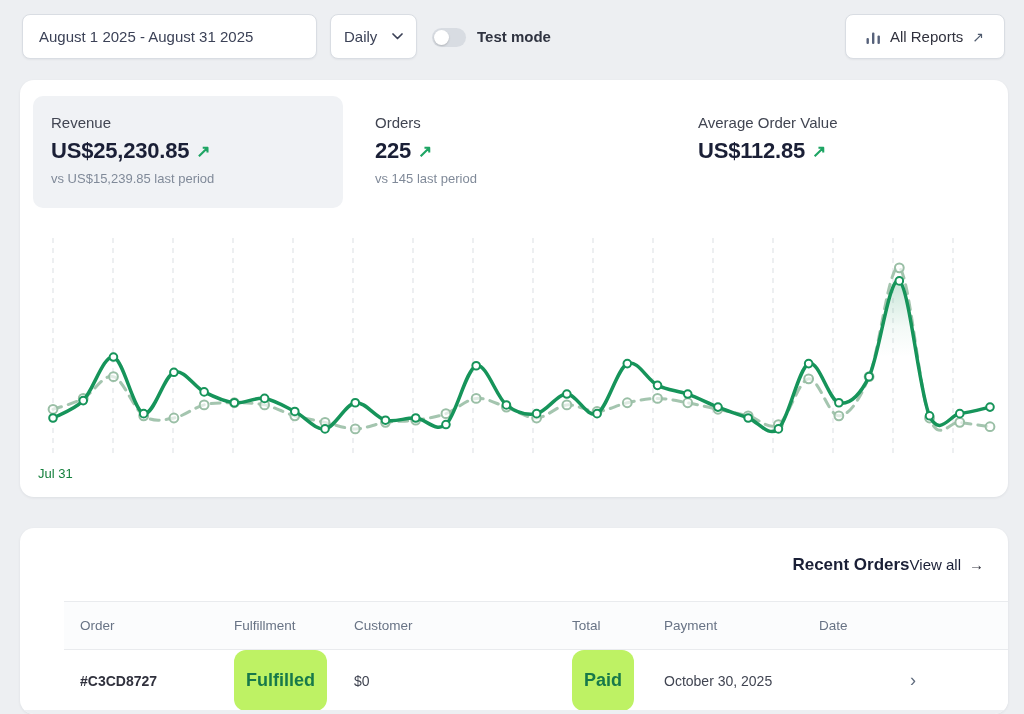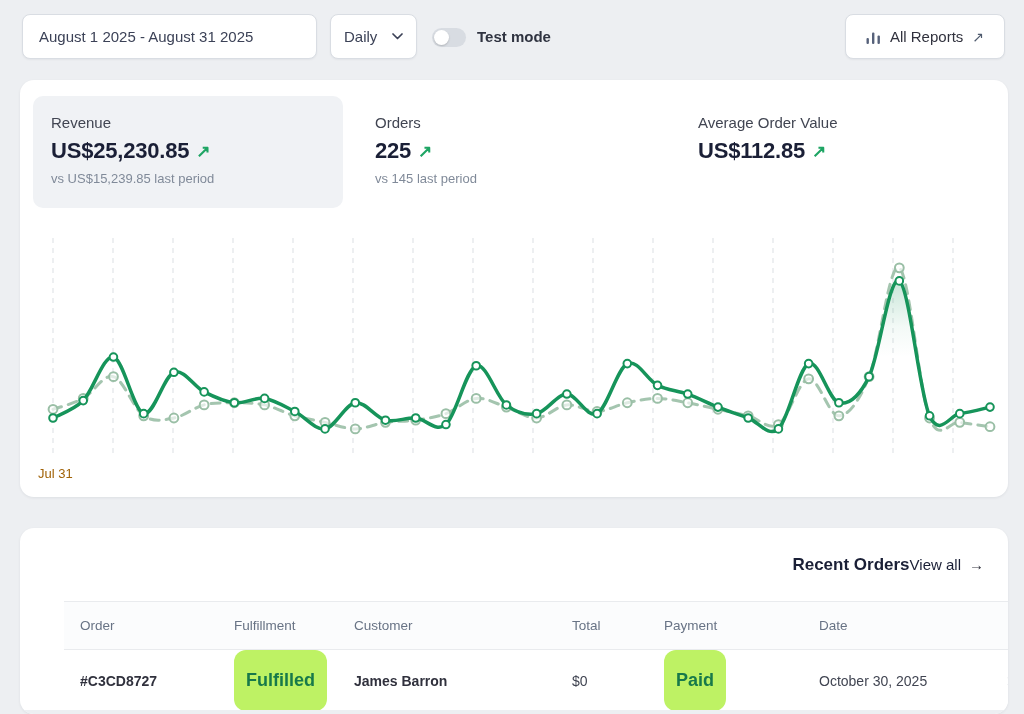--- a/index.html
+++ b/index.html
@@ -41,21 +41,21 @@
   .stat-tab.active { background:#f0f2f5; }
   #stat-revenue { left:13px; }
   #stat-orders  { left:337px; }
   #stat-aov     { left:660px; }
   .stat-label { font-size:15px; color:#414552; }
   .stat-value { font-size:22px; font-weight:700; color:#1a1f36; margin-top:7px; letter-spacing:-.2px; display:flex; align-items:center; }
   .stat-arrow { color:#1ea564; font-size:17px; font-weight:700; margin-left:7px; }
   .stat-sub { font-size:13px; color:#808a99; margin-top:7px; }
 
   #chart-svg { position:absolute; left:0; top:150px; }
-  #chart-x-label { position:absolute; left:18px; top:386px; font-size:13px; color:#a16207; }
+  #chart-x-label { position:absolute; left:18px; top:386px; font-size:13px; color:#15803d; }
 
   #orders-header { height:73px; display:flex; align-items:center; justify-content:flex-end; padding:0 24px; }
   #orders-title { font-size:17px; font-weight:700; color:#1a1f36; }
   #view-all { display:flex; align-items:center; gap:8px; font-size:15px; color:#1a1f36; font-weight:500; cursor:pointer; }
   #view-all .r-arrow { color:#30313d; font-size:15px; }
 
   .orders-grid {
     display:grid; grid-template-columns:154px 120px 218px 92px 155px 188px 1fr;
     padding-left:16px; align-items:center;margin-left:44px;
   }
@@ -243,21 +243,20 @@
     <div>Customer</div>
     <div>Total</div>
     <div>Payment</div>
     <div>Date</div>
     <div></div>
   </div>
 
   <div class="orders-grid" id="order-row">
     <div class="cell-strong">#C3CD8727</div>
     <div><span class="badge">Fulfilled</span></div>
-    <div class="cell-strong">James Barron</div>
     <div>$0</div>
     <div><span class="badge">Paid</span></div>
     <div>October 30, 2025</div>
     <div class="row-chevron">›</div>
   </div>
 
   <div id="row-bottom-strip"></div>
 </div>
 
 </body></html>

